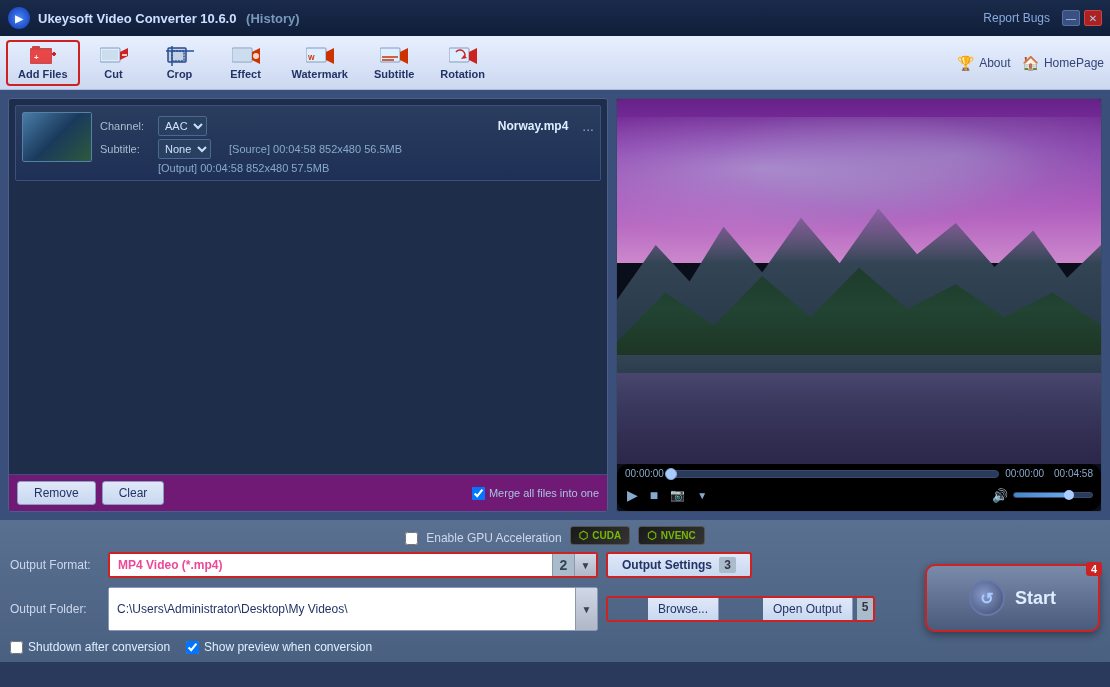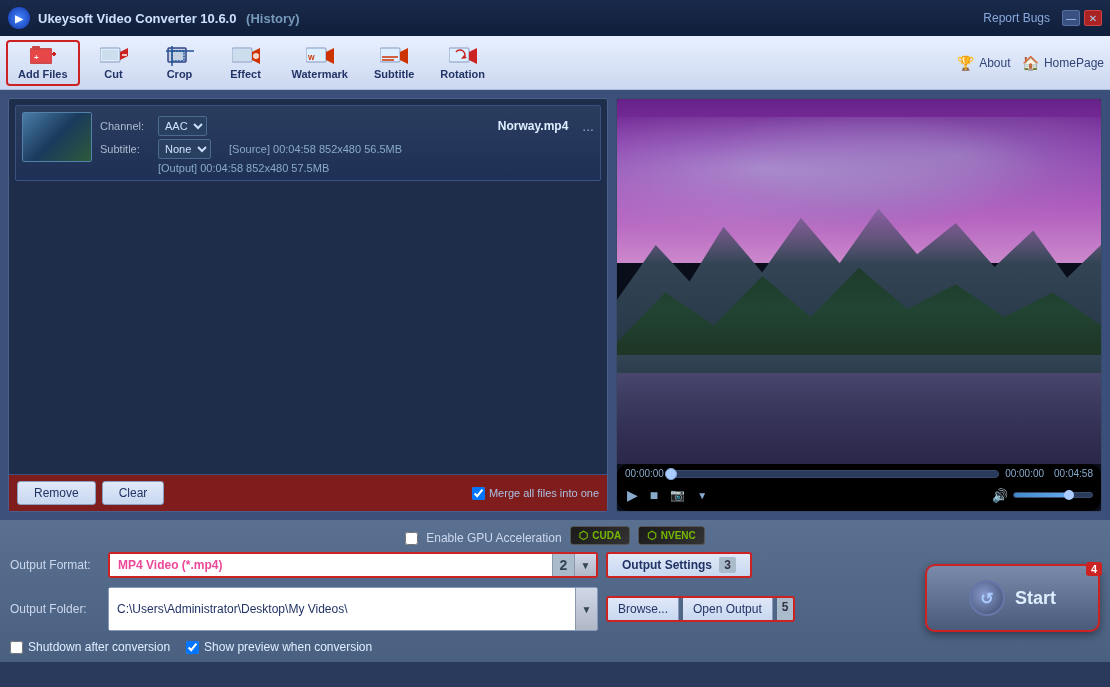--- a/index.html
+++ b/index.html
@@ -121,21 +121,21 @@
     .file-label { color: #aabbd0; min-width: 52px; }
     .file-select {
       background: #2a4060; border: 1px solid #4a6a90; color: #cce0ff;
       font-size: 11px; height: 20px; border-radius: 2px; padding: 0 2px;
       cursor: pointer;
     }
     .file-source-info { color: #88aacc; font-size: 11px; }
     .file-more { color: #88aacc; font-size: 14px; cursor: pointer; margin-left: auto; }
     .file-panel-bottom {
       padding: 6px 8px;
-      background: #7f1d1d;
+      background: #701a75;
       border-top: 1px solid #3a5080;
       display: flex;
       align-items: center;
       gap: 6px;
     }
     .panel-btn {
       background: linear-gradient(to bottom, #e0e8f8, #c8d8f0);
       border: 1px solid #8a9ec0;
       color: #223366;
       padding: 4px 16px;
@@ -312,21 +312,21 @@
       display: flex; align-items: center; justify-content: center;
       color: #334455; font-size: 10px;
     }
     .folder-btns {
       display: flex; gap: 4px; border: 2px solid #cc2222; border-radius: 3px; overflow: hidden;
     }
     .folder-action-btn {
       background: linear-gradient(to bottom, #e0e8f8, #c8d8f0);
       border: none; border-right: 1px solid #8899bb;
       color: #223366; font-size: 12px;
-      padding: 4px 10px; cursor: pointer;
+      padding: 4px 10px; cursor: pointer; margin-left: 40px;
     }
     .folder-action-btn:last-child { border-right: none; }
     .folder-num { background: #aabbcc; color: #334; font-weight: bold; font-size: 12px; padding: 2px 5px; }
 
     
     .options-row {
       display: flex; align-items: center; gap: 16px; padding: 2px 0;
     }
     .checkbox-option { display: flex; align-items: center; gap: 5px; cursor: pointer; }
     .checkbox-option input { cursor: pointer; }

